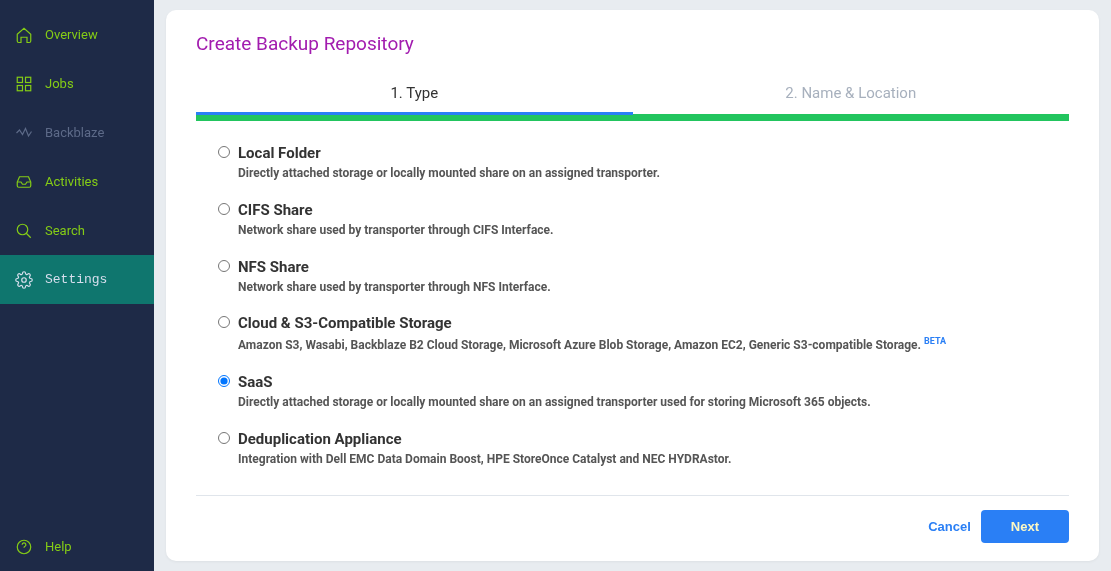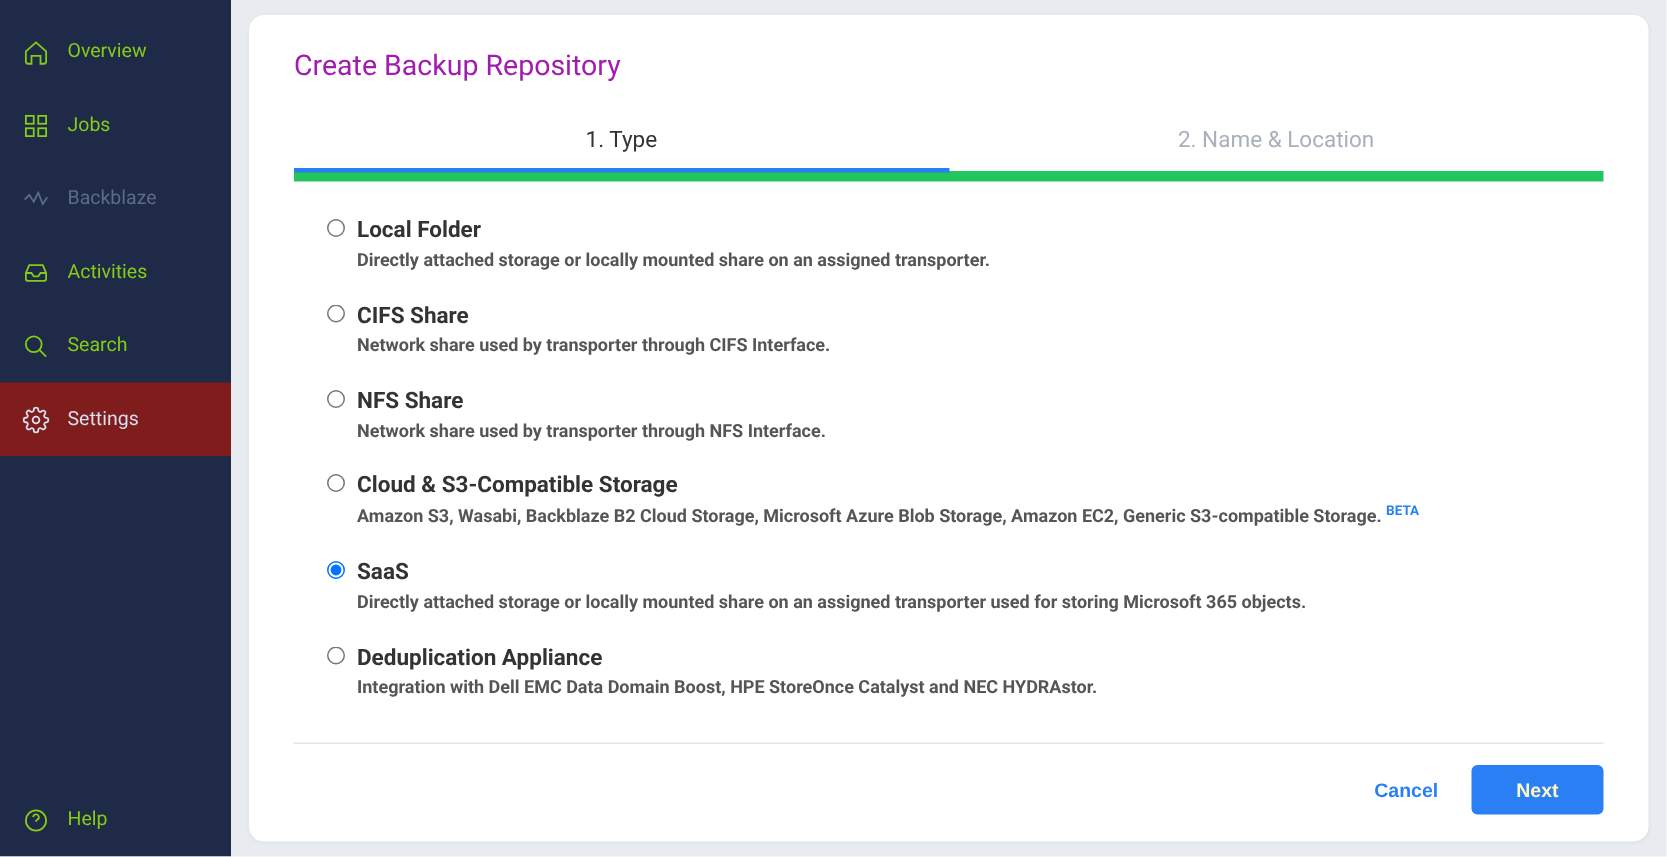--- a/index.html
+++ b/index.html
@@ -26,22 +26,23 @@
     .sidebar-item {
       display: flex;
       align-items: center;
       padding: 0 15px;
       height: 49px;
       color: #84cc16;
       font-size: 13px;
       cursor: pointer;
     }
     .sidebar-item.active {
-      background: #7f1d1d;
+      background: #0f766e;
       color: #d8dfee;
+      font-family: Liberation Mono, monospace;
     }
     .sidebar-item.dimmed {
       color: #5d6a88;
     }
     .sidebar-item .icon {
       width: 18px;
       height: 18px;
       margin-right: 12px;
       display: flex;
       align-items: center;
@@ -141,21 +142,21 @@
       color: #2a7ff5;
       vertical-align: super;
       margin-left: 3px;
     }
     .footer {
       border-top: 1px solid #e0e5eb;
       padding-top: 14px;
       display: flex;
       justify-content: flex-end;
       align-items: center;
-      gap: 22px;
+      gap: 10px;
     }
     .btn-cancel {
       color: #2a7ff5;
       font-size: 13px;
       font-weight: 600;
       cursor: pointer;
       background: none;
       border: none;
     }
     .btn-next {

